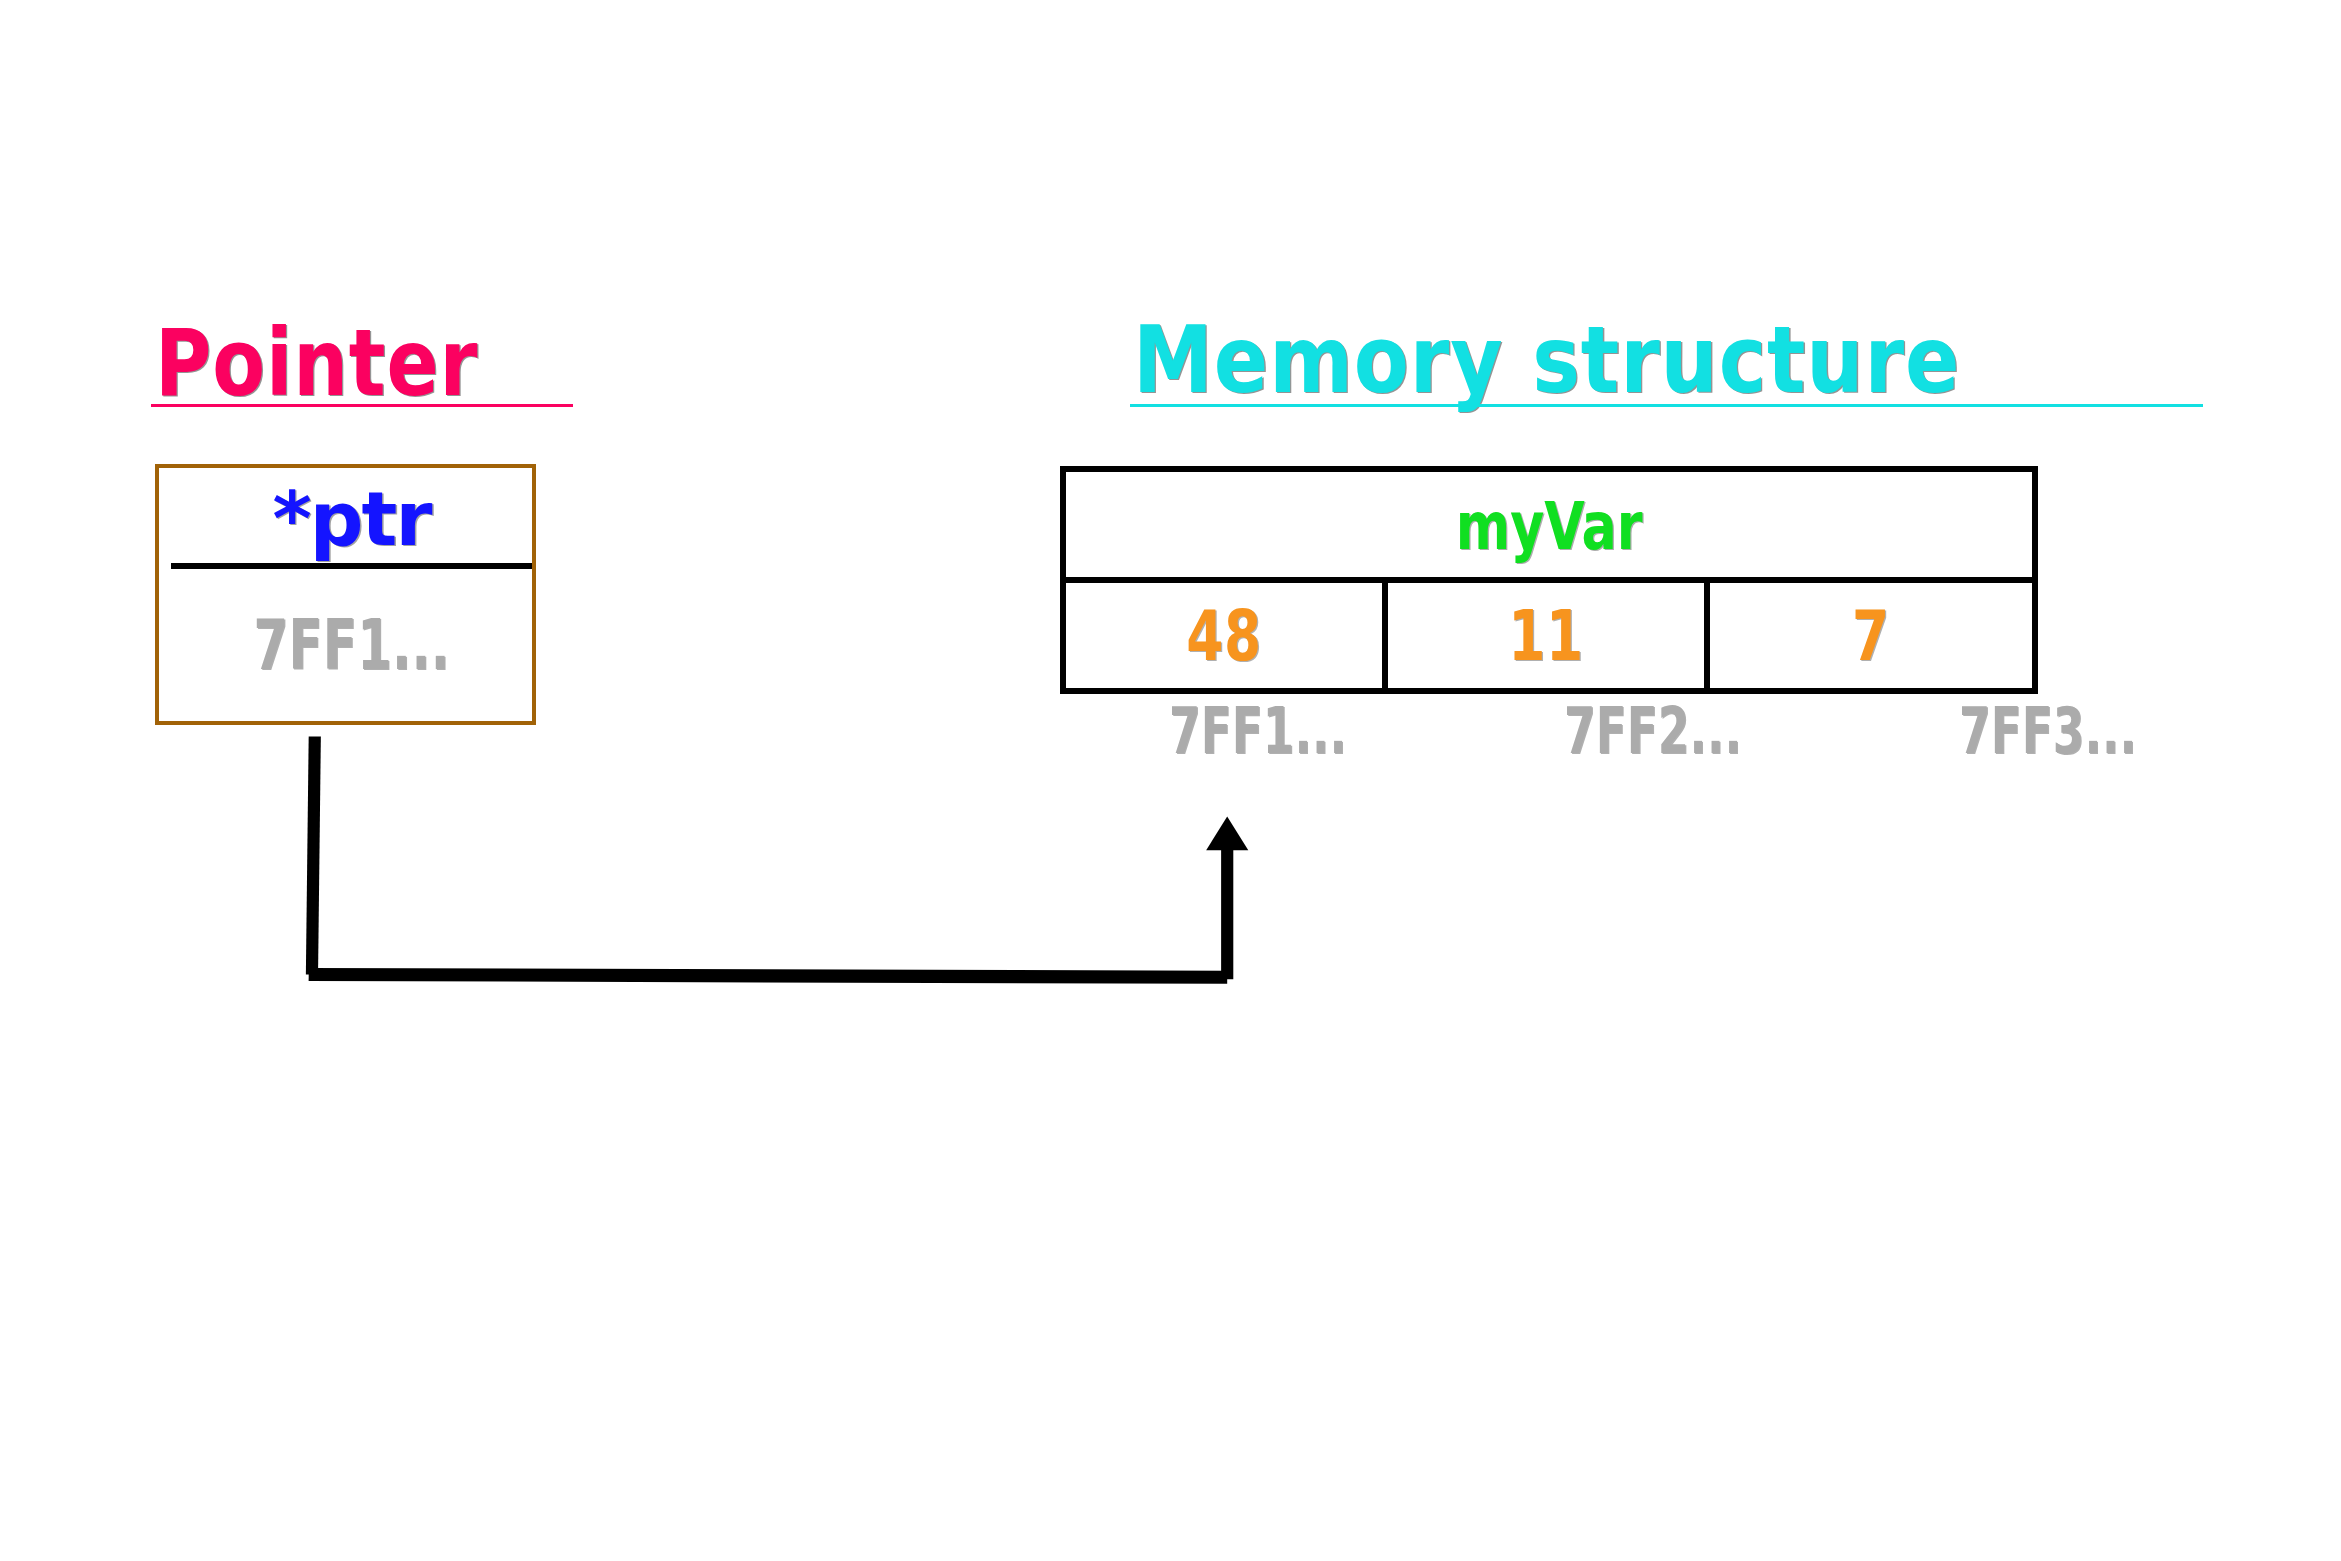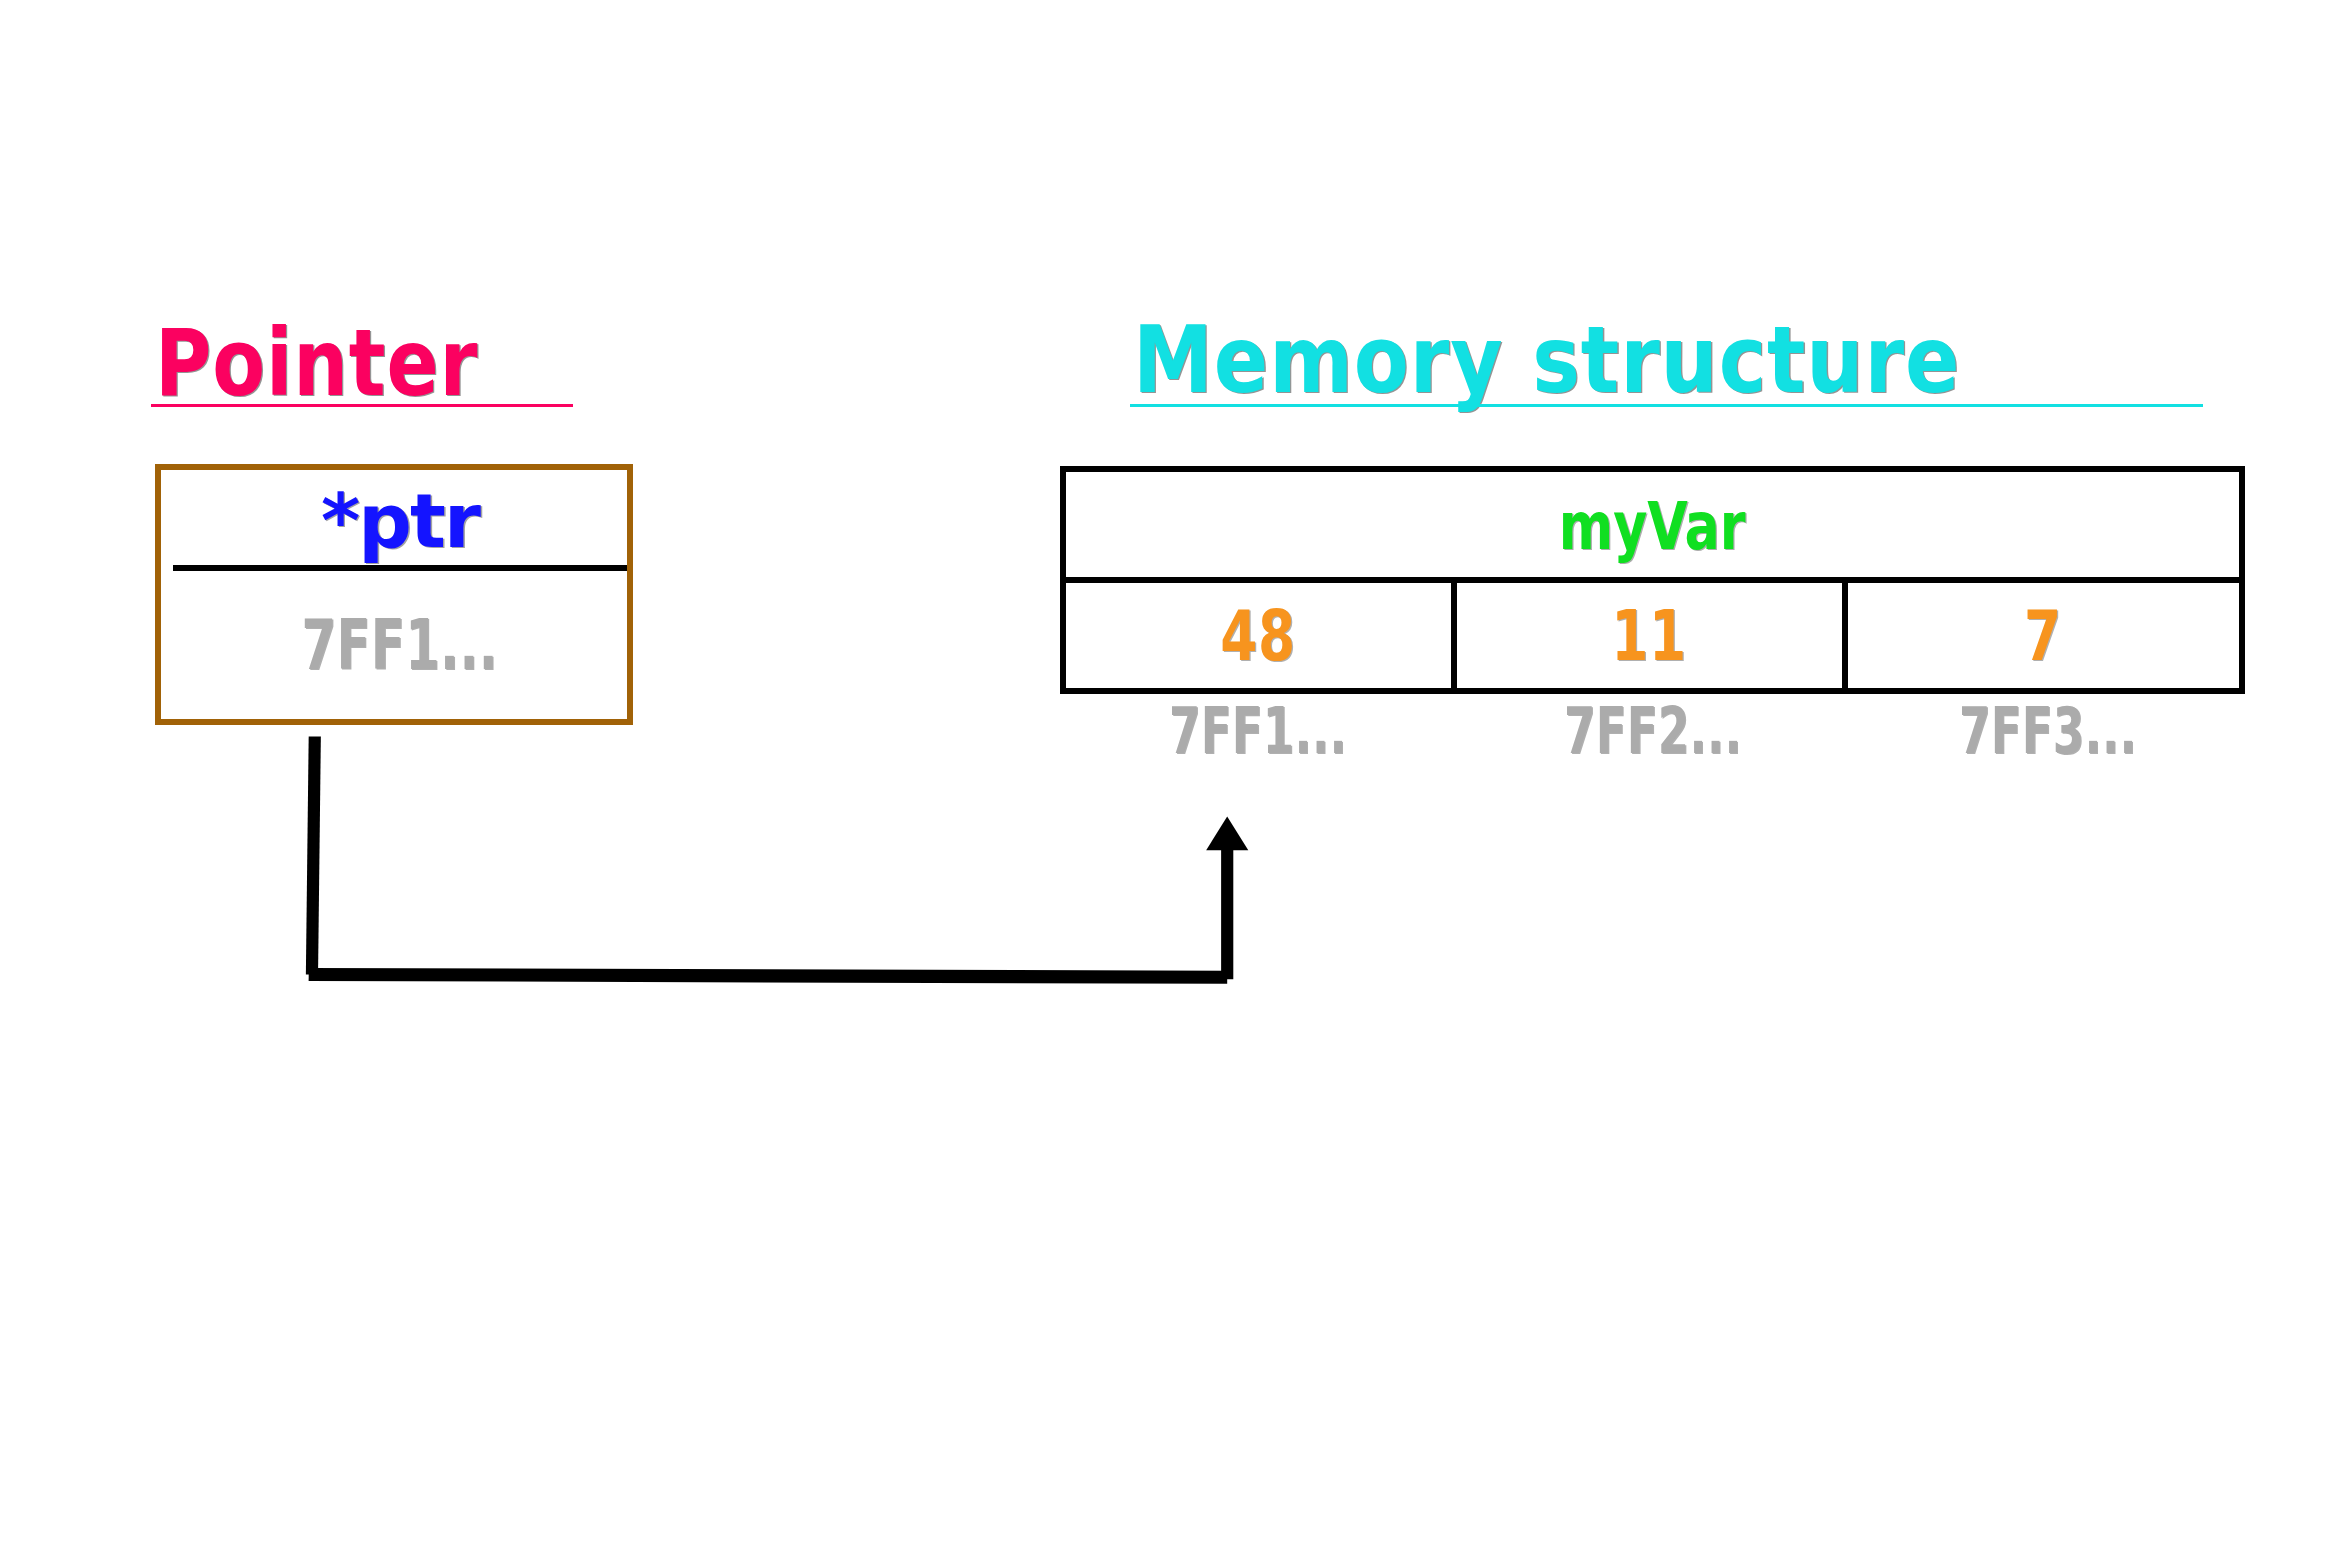--- a/index.html
+++ b/index.html
@@ -62,24 +62,24 @@
     top: 404px;
     width: 1073px;
     background: #12E0E2;
   }
 
   
   #pointer-box {
     position: absolute;
     left: 155px;
     top: 464px;
-    width: 478px;
+    width: 381px;
     height: 261px;
     box-sizing: border-box;
-    border: 6px solid #a16207;
+    border: 4px solid #a16207;
     background: #ffffff;
     display: flex;
     flex-direction: column;
     padding-left: 12px;
   }
   #pointer-name-cell {
     flex: 0 0 101px;
     box-sizing: border-box;
     border-bottom: 6px solid #000000;
     display: flex;
@@ -113,21 +113,21 @@
     text-shadow: 1.4px 1.4px 0 rgba(80,80,80,0.45);
     transform: scaleX(0.80);
     white-space: nowrap;
   }
 
   
   #memory-table {
     position: absolute;
     left: 1060px;
     top: 466px;
-    width: 1185px;
+    width: 978px;
     height: 228px;
     box-sizing: border-box;
     border: 6px solid #000000;
     background: #ffffff;
     display: flex;
     flex-direction: column;
   }
   .mem-row {
     flex: 1 1 50%;
     display: flex;

